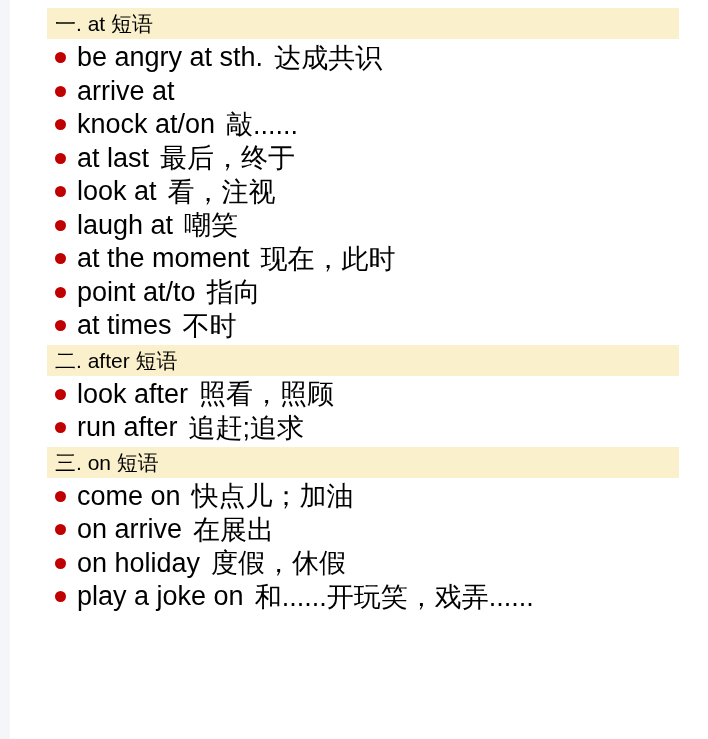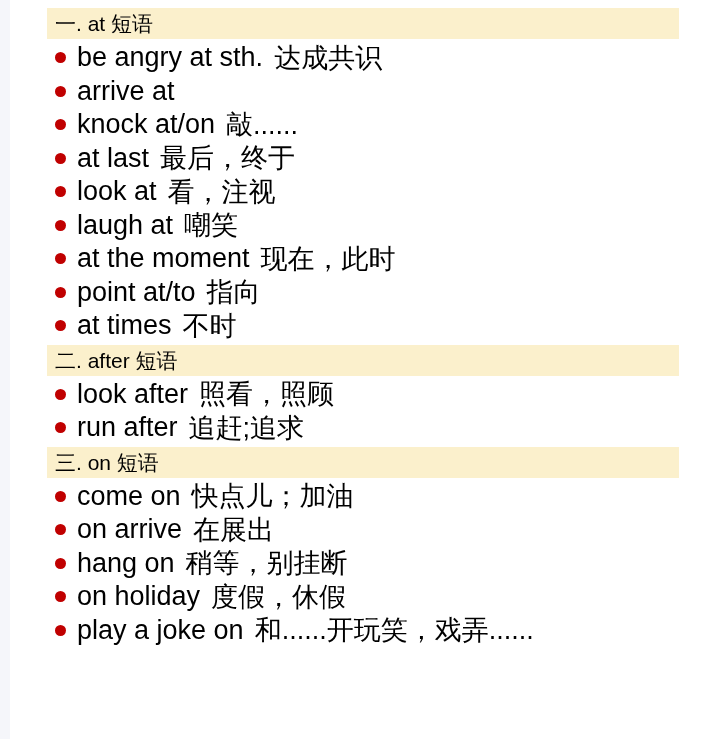--- a/index.html
+++ b/index.html
@@ -136,25 +136,20 @@
           <span class="en">come on</span>
           <span class="zh">快点儿；加油</span>
         </li>
       <li>
           <span class="bullet"></span>
           <span class="en">on arrive</span>
           <span class="zh">在展出</span>
         </li>
       <li>
           <span class="bullet"></span>
-          <span class="en">hang on</span>
-          <span class="zh">稍等，别挂断</span>
-        </li>
-      <li>
-          <span class="bullet"></span>
           <span class="en">on holiday</span>
           <span class="zh">度假，休假</span>
         </li>
       <li>
           <span class="bullet"></span>
           <span class="en">play a joke on</span>
           <span class="zh">和......开玩笑，戏弄......</span>
         </li>
     </ul>
   </section>

